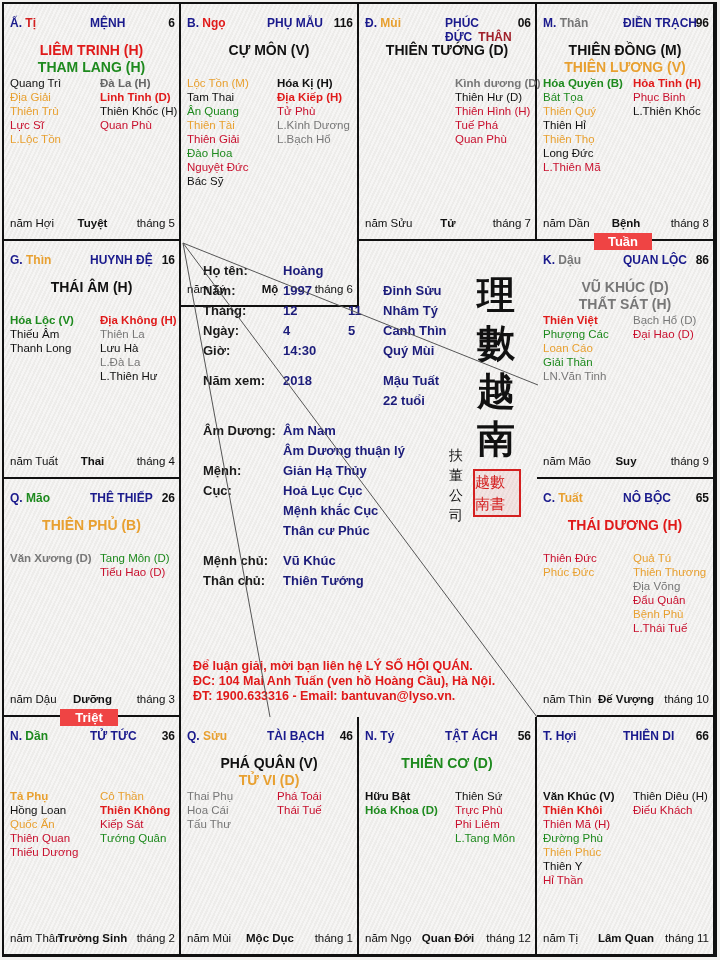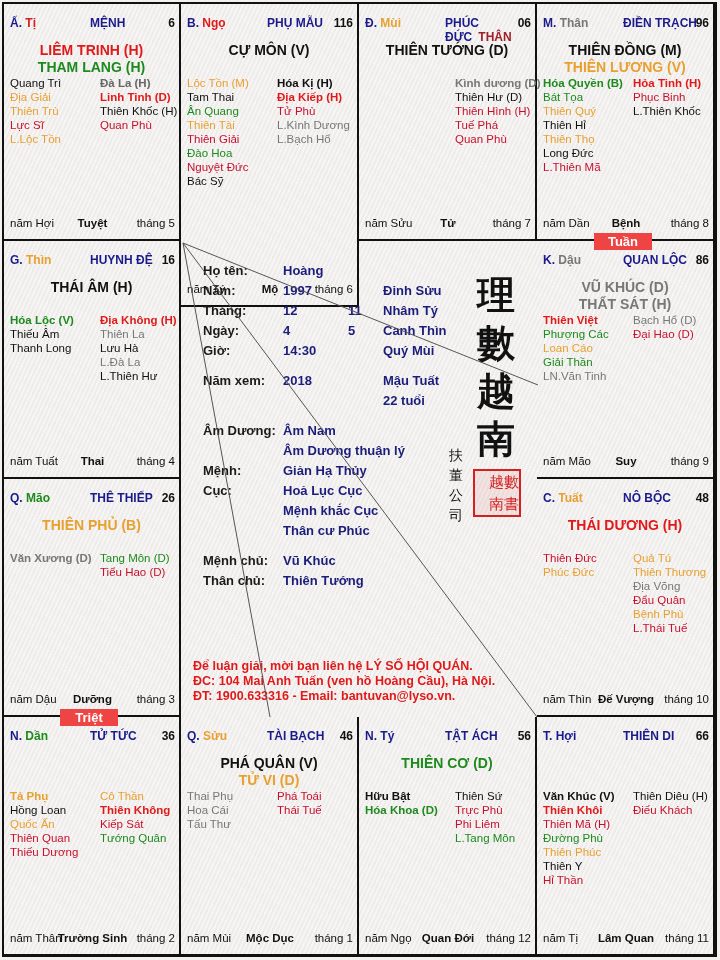--- a/index.html
+++ b/index.html
@@ -42,21 +42,21 @@
   .center {
     position: absolute; left: 181px; top: 241px; width: 356px; height: 476px; overflow: hidden;
   }
   .info { position: absolute; font-weight: bold; font-size: 13px; line-height: 20px; }
   .info .lbl { color: #1a1a1a; }
   .info .val { color: #1c1c7a; }
   .row { position: absolute; left: 0; white-space: nowrap; }
   .contact { position: absolute; left: 12px; top: 418px; color: #e01a1a; font-weight: bold; font-size: 12.5px; line-height: 15px; white-space: nowrap; }
   .calli { position: absolute; left: 290px; top: 30px; font-family: "DejaVu Serif", serif; font-size: 38px; line-height: 48px; font-weight: bold; color: #111; width: 50px; text-align: center; }
   .small-calli { position: absolute; left: 268px; top: 204px; font-family: "DejaVu Serif", serif; font-size: 14px; line-height: 20px; color: #111; width: 16px; }
-  .seal { position: absolute; left: 292px; top: 228px; width: 48px; height: 48px; border: 2px solid #d42020; color: #d42020; font-family: "DejaVu Serif", serif; font-size: 15px; line-height: 22px; text-align: right; background: rgba(220,40,40,0.08); box-sizing: border-box; }
+  .seal { position: absolute; left: 292px; top: 228px; width: 48px; height: 48px; border: 2px solid #d42020; color: #d42020; font-family: "DejaVu Serif", serif; font-size: 15px; line-height: 22px; text-align: left; background: rgba(220,40,40,0.08); box-sizing: border-box; }
   .lines { position: absolute; left: 0; top: 0; }
 </style>
 </head>
 <body>
 
 <div class="board">
   <svg class="lines" width="715" height="955" style="position:absolute;left:0;top:0;z-index:1;pointer-events:none">
     <line x1="179" y1="239" x2="534" y2="381" stroke="#555" stroke-width="1"></line>
     <line x1="179" y1="239" x2="266" y2="713" stroke="#555" stroke-width="1"></line>
     <line x1="179" y1="239" x2="533" y2="713" stroke="#555" stroke-width="1"></line>
@@ -251,21 +251,21 @@
       <div class="c-foot">
         <span class="yr">năm Dậu</span>
         <span class="phase">Dưỡng</span>
         <span class="mon">tháng 3</span>
       </div>
     </div>
     <div class="cell" style="left: 537px; top: 479px; width: 178px; height: 238px;">
       <div class="c-head">
         <span class="can"><span style="color:#1a1a8c">C.</span> <span style="color:#e8a030">Tuất</span></span>
         <span class="pname"><span>NÔ BỘC</span></span>
-        <span class="num">48</span>
+        <span class="num">65</span>
       </div>
       <div class="main-stars">
         <div style="color:#e01a1a">THÁI DƯƠNG (H)</div>
       </div>
       <div class="col left" style="top:72px">
         <div class="" style="color:#c8102e">Thiên Đức</div>
         <div class="" style="color:#e8a030">Phúc Đức</div>
       </div>
       <div class="col right" style="top:72px">
         <div class="" style="color:#e8a030">Quả Tú</div>

